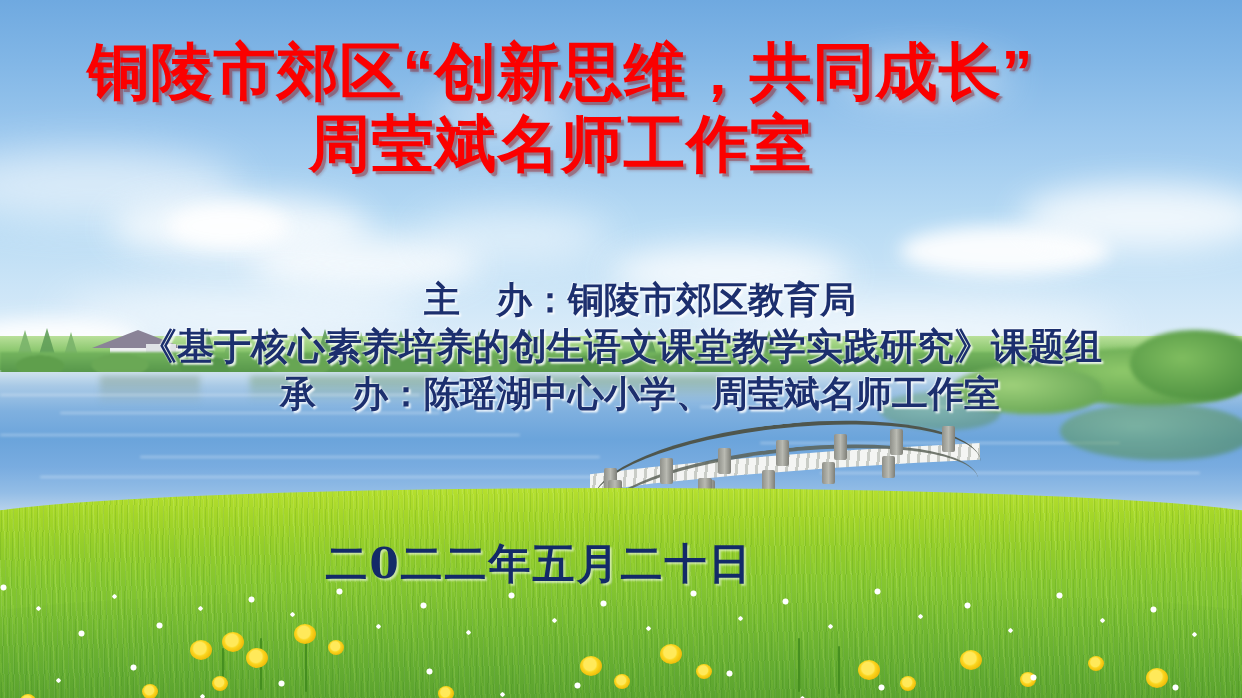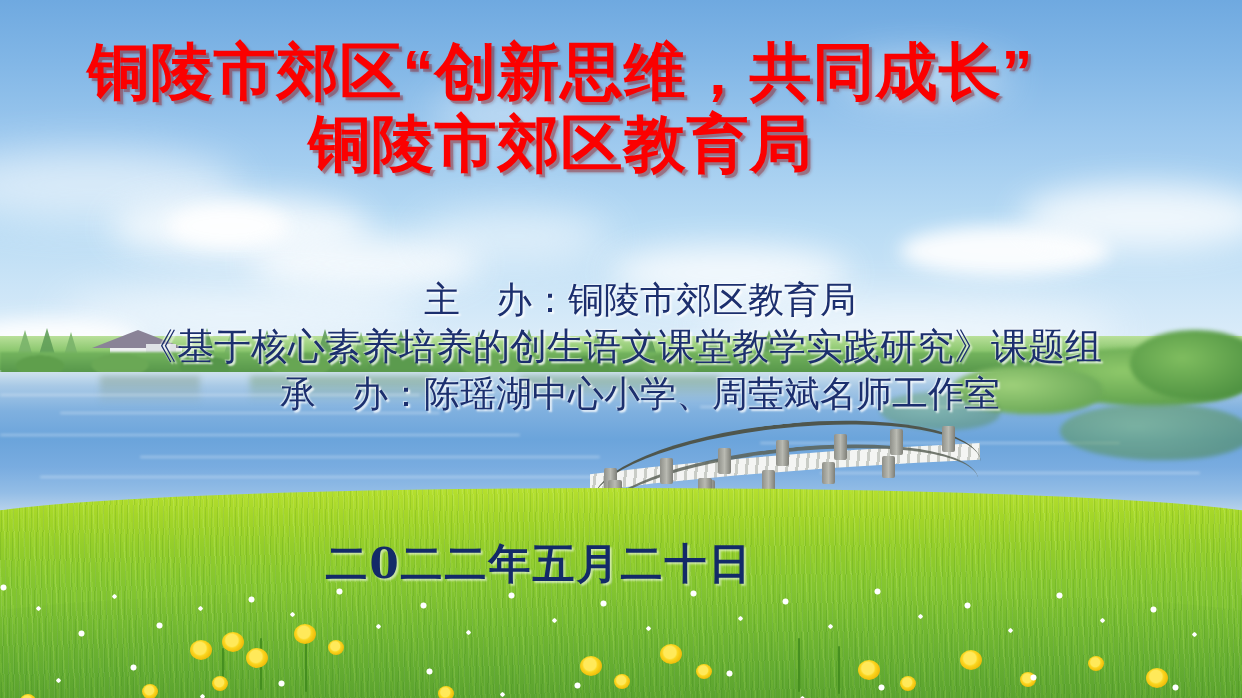--- a/index.html
+++ b/index.html
@@ -198,21 +198,21 @@
 
   .orgblock{
     position:absolute;left:0;top:276px;width:1242px;
     z-index:40;
     text-align:center;
   }
   .org-line{
     display:block;
     color:#1c2f6e;
     font-family:"DejaVu Serif","Liberation Serif",serif;
-    font-weight:normal;
+    font-weight:bold;
     font-size:36px;
     line-height:47px;
     white-space:nowrap;
     text-shadow:2px 2px 2px rgba(255,255,255,.85), -1px -1px 1px rgba(255,255,255,.6);
   }
   .org-line.l1{padding-left:38px;}
   .org-line.l2{padding-left:38px;}
   .org-line.l3{font-size:37px;letter-spacing:0px;}
 
   .dateblock{
@@ -389,21 +389,21 @@
     <div class="daisy sm" style="left:840px;top:208px;"></div>
     <div class="daisy" style="left:918px;top:196px;"></div>
 
     <div class="daisy" style="left:1070px;top:186px;"></div>
 
     <div class="daisy" style="left:1212px;top:196px;"></div>
   </div>
 
   <div class="titleblock">
     <span class="title-line">铜陵市郊区“创新思维，共同成长”</span>
-    <span class="title-line">铜陵市郊区教育局</span>
+    <span class="title-line">周莹斌名师工作室</span>
   </div>
 
   <div class="orgblock">
     <span class="org-line l1">主　办：铜陵市郊区教育局</span>
     <span class="org-line l3">《基于核心素养培养的创生语文课堂教学实践研究》课题组</span>
     <span class="org-line l2">承　办：陈瑶湖中心小学、周莹斌名师工作室</span>
   </div>
 
   <div class="dateblock">
     <span class="date-line">二0二二年五月二十日</span>

